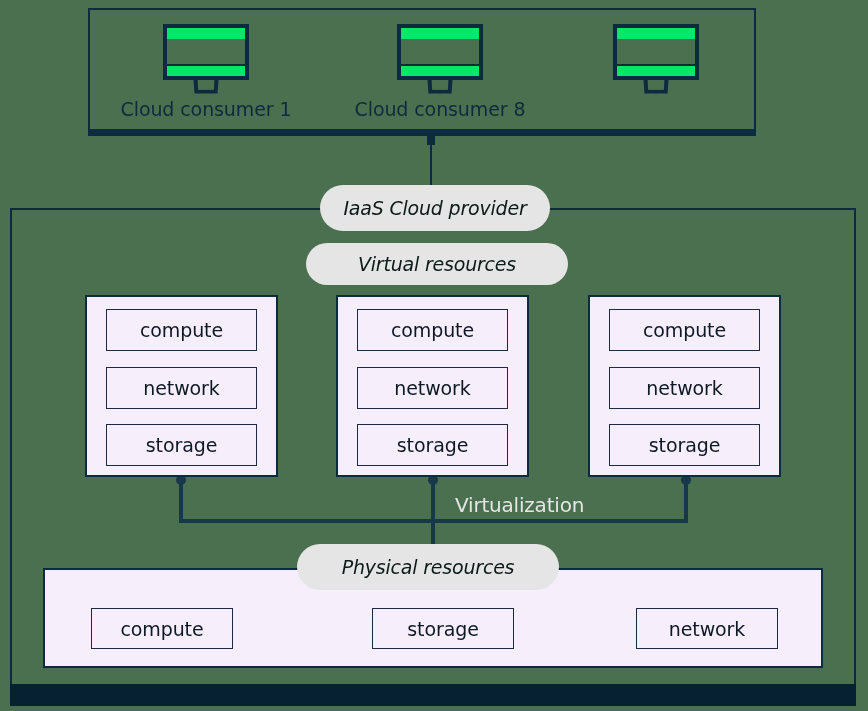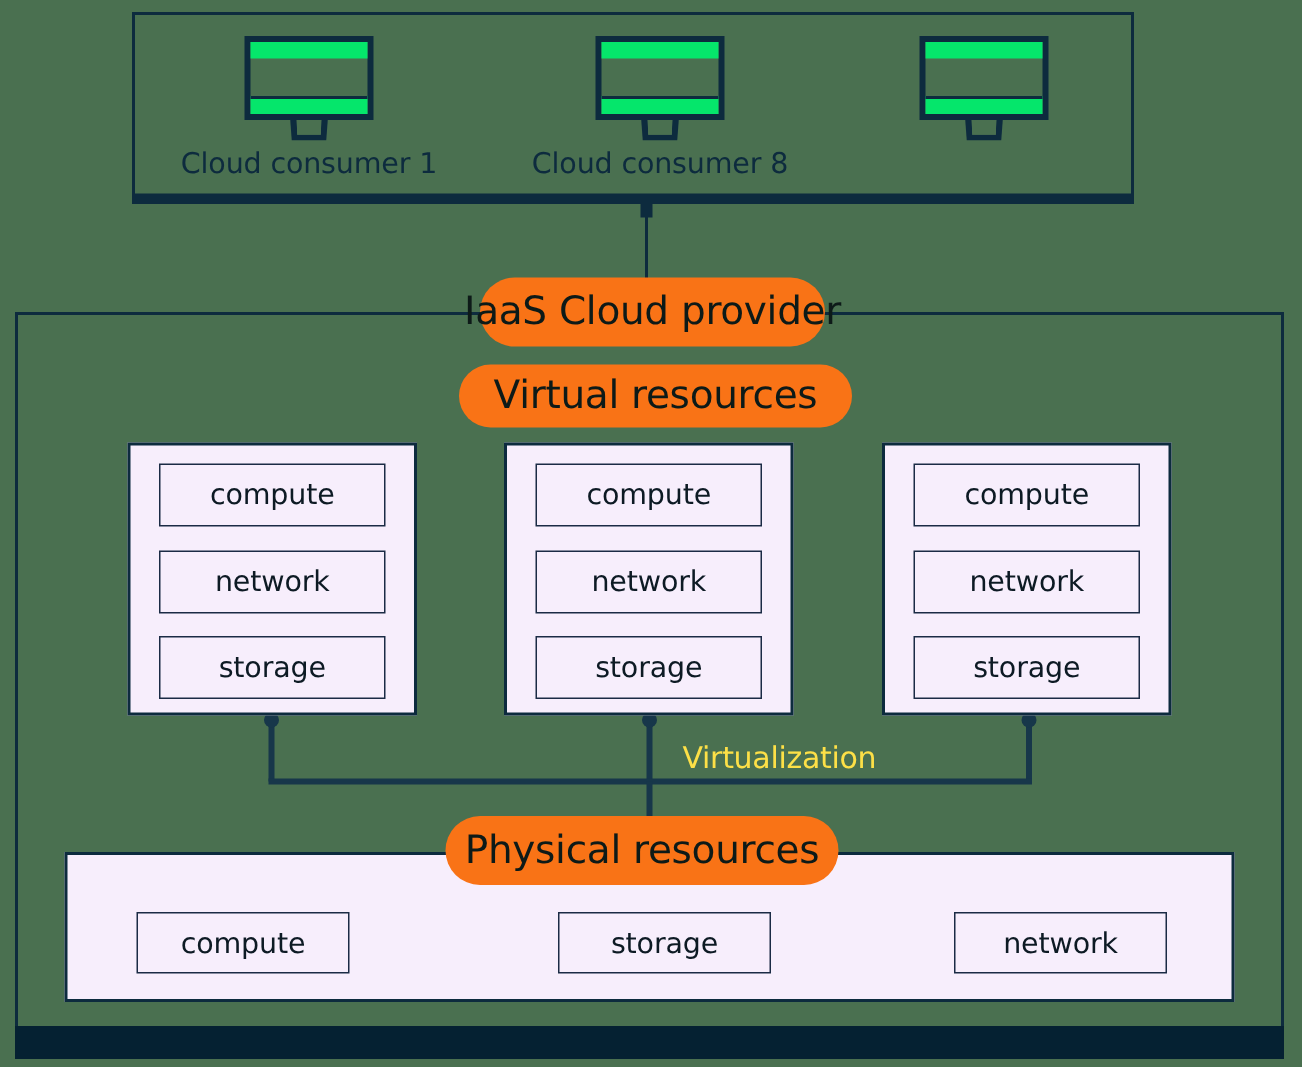--- a/index.html
+++ b/index.html
@@ -121,29 +121,30 @@
     left: 10px;
     top: 684px;
     width: 846px;
     height: 22px;
     background: #052132;
   }
 
   
   .pill {
     position: absolute;
-    background: #f97316;
+    background: #e5e5e5;
     border-radius: 40px;
     color: #0d1a18;
     display: flex;
     align-items: center;
     justify-content: center;
-    font-size: 26px;
+    font-size: 19px;
     letter-spacing: -0.2px;
     white-space: nowrap;
+    font-style: italic;
   }
   #pill-iaas {
     left: 320px;
     top: 185px;
     width: 230px;
     height: 46px;
   }
   #pill-virtual {
     left: 306px;
     top: 243px;
@@ -195,21 +196,21 @@
     position: absolute;
     left: 0; top: 0;
     width: 868px; height: 711px;
     pointer-events: none;
   }
   #virtualization-label {
     position: absolute;
     left: 455px;
     top: 493px;
     font-size: 20px;
-    color: #fde047;
+    color: #e5e5e5;
     letter-spacing: -0.2px;
     white-space: nowrap;
   }
 
   
   #physical-box {
     position: absolute;
     left: 43px;
     top: 568px;
     width: 780px;

